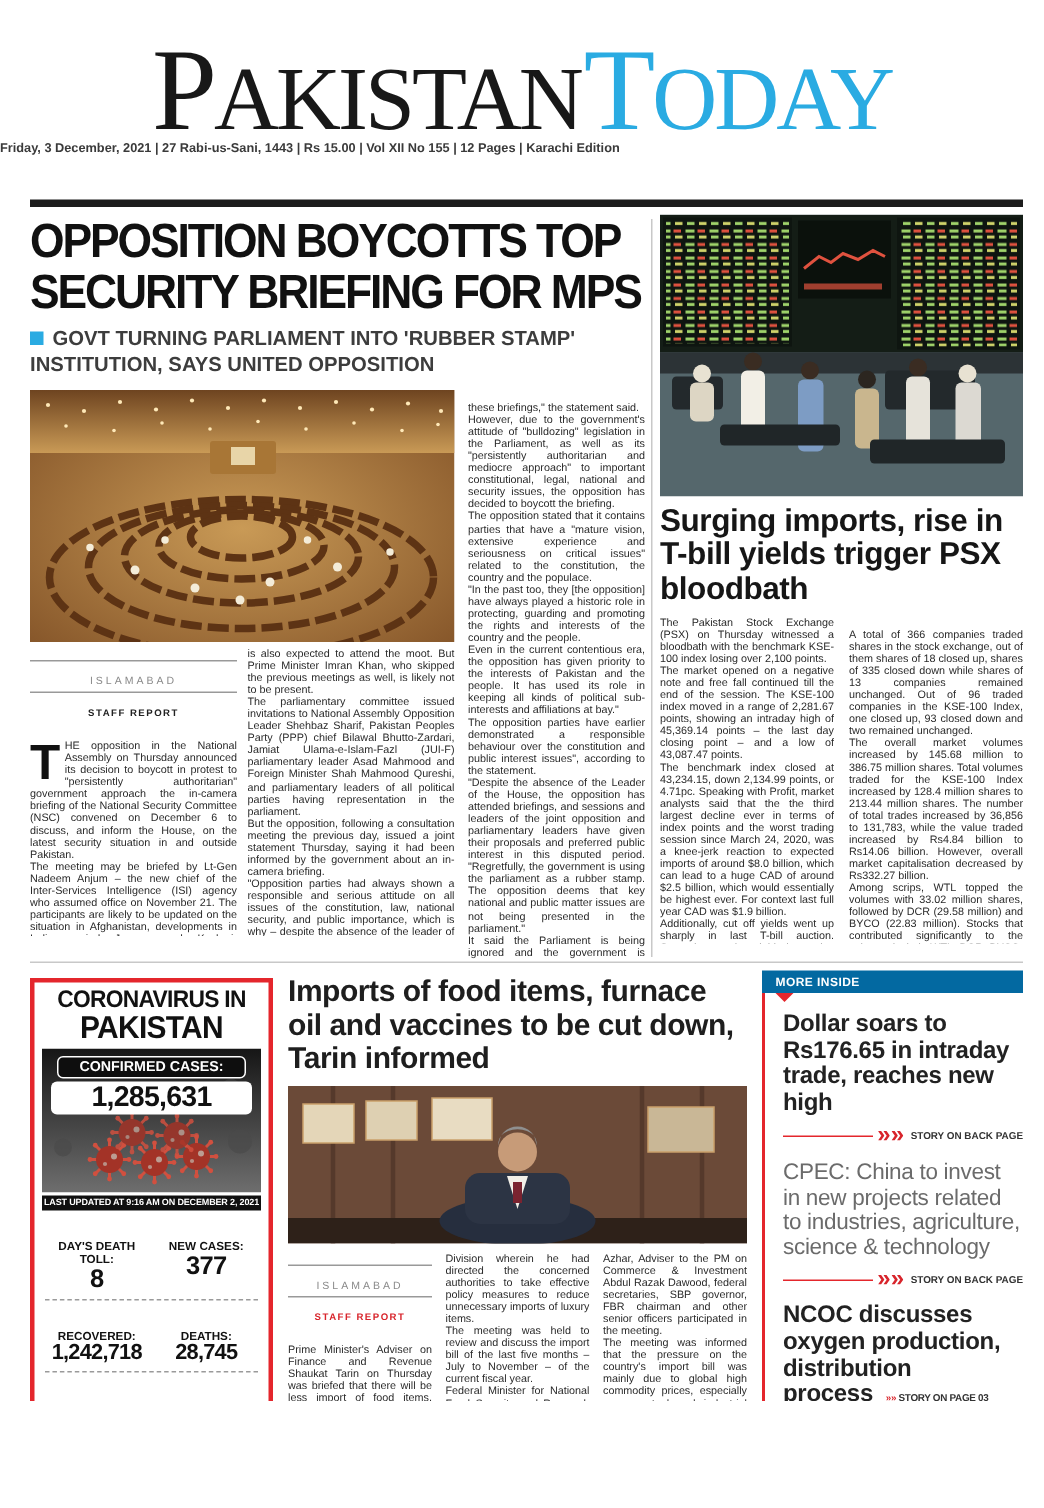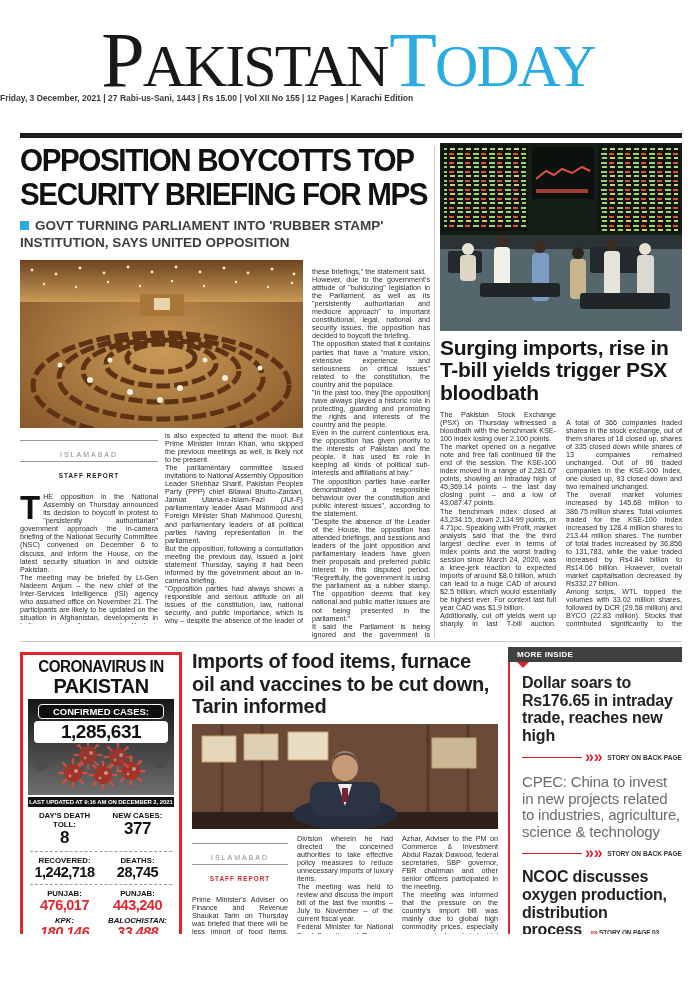--- a/index.html
+++ b/index.html
@@ -49,37 +49,37 @@
   .covid-title { text-align:center; font-weight:bold; color:#111; letter-spacing:-0.5px; transform:scaleX(0.95); transform-origin:50% 0; }
   .covid-title .l1 { display:block; font-size:16px; line-height:1.0; }
   .covid-title .l2 { display:block; font-size:21px; line-height:1.0; }
   .covid-banner { position:relative; margin-top:3px; width:146px; height:96px; }
   .confirmed-pill { position:absolute; top:5px; left:10px; width:126px; background:#0e0e0e; border:1px solid #fff; border-radius:4px; color:#fff; font-size:9.5px; font-weight:bold; text-align:center; padding:1px 0; }
   .confirmed-number { position:absolute; top:22px; left:6px; width:134px; background:#fff; border-radius:4px; color:#111; font-size:19px; font-weight:bold; text-align:center; letter-spacing:-0.5px; padding:0; }
   .updated-strip { margin-top:2px; background:#101010; color:#fff; font-size:6px; font-weight:bold; text-align:center; padding:2px 0; letter-spacing:-0.1px; }
   .stats { margin-top:4px; }
   .stat-row { display:flex; }
   .stat-cell { width:50%; text-align:center; }
-  .stat-label { font-size:7.8px; font-weight:bold; color:#111; }
+  .stat-label { font-size:7.8px; font-weight:bold; color:#111;margin-top:15px; }
   .stat-value { font-size:17px; font-weight:bold; color:#111; letter-spacing:-0.5px; line-height:1.05; }
   .stat-value.mid { font-size:14.5px; }
   .stat-value.red { color:#e4262c; font-size:14.5px; }
   .stat-value.small { font-size:11.5px; }
   .dashed { border-top:1px dashed #9a9a9a; margin:4px 2px; }
 
   
   .tarin { position:absolute; top:650px; left:192px; width:306px; height:352px; overflow:hidden; }
   .tarin-headline { font-size:20px; line-height:1.13; font-weight:bold; letter-spacing:-0.3px; color:#1e1e1e; }
   .tarin-photo { margin-top:6px; display:block; }
   .tarin-cols { margin-top:6px; display:flex; gap:9px; }
   .tarin-col { width:96px; font-size:7.2px; line-height:1.12; text-align:justify; color:#2a2a2a; white-space:pre-line; overflow:hidden; height:158px; }
 
   
   .more { position:absolute; top:647px; left:508px; width:174px; height:355px; }
-  .more-banner { background:#404040; color:#fff; font-size:8px; font-weight:bold; letter-spacing:0.3px; padding:3px 0 3px 9px; position:relative; }
+  .more-banner { background:#0369a1; color:#fff; font-size:8px; font-weight:bold; letter-spacing:0.3px; padding:3px 0 3px 9px; position:relative; }
   .more-banner::after { content:""; position:absolute; left:9px; top:100%; border:6px solid transparent; border-top-color:#e4262c; }
   .more-body { border-left:2px solid #e4262c; padding:12px 0 0 12px; }
   .mi-title { font-size:16px; line-height:1.1; font-weight:bold; color:#222; letter-spacing:-0.2px; }
   .mi-title.light { font-weight:normal; color:#6b6b6b; font-size:15px; margin-top:8px; }
   .mi-link { display:flex; align-items:center; margin:4px 0 6px 0; }
   .mi-link .rule { flex:1; height:1px; background:#e4262c; margin-right:3px; }
   .mi-link .txt { font-size:6.6px; font-weight:bold; color:#333; white-space:nowrap; }
   .mi-link-inline { font-size:6.6px; font-weight:bold; color:#333; white-space:nowrap; }
 </style>
 </head>

